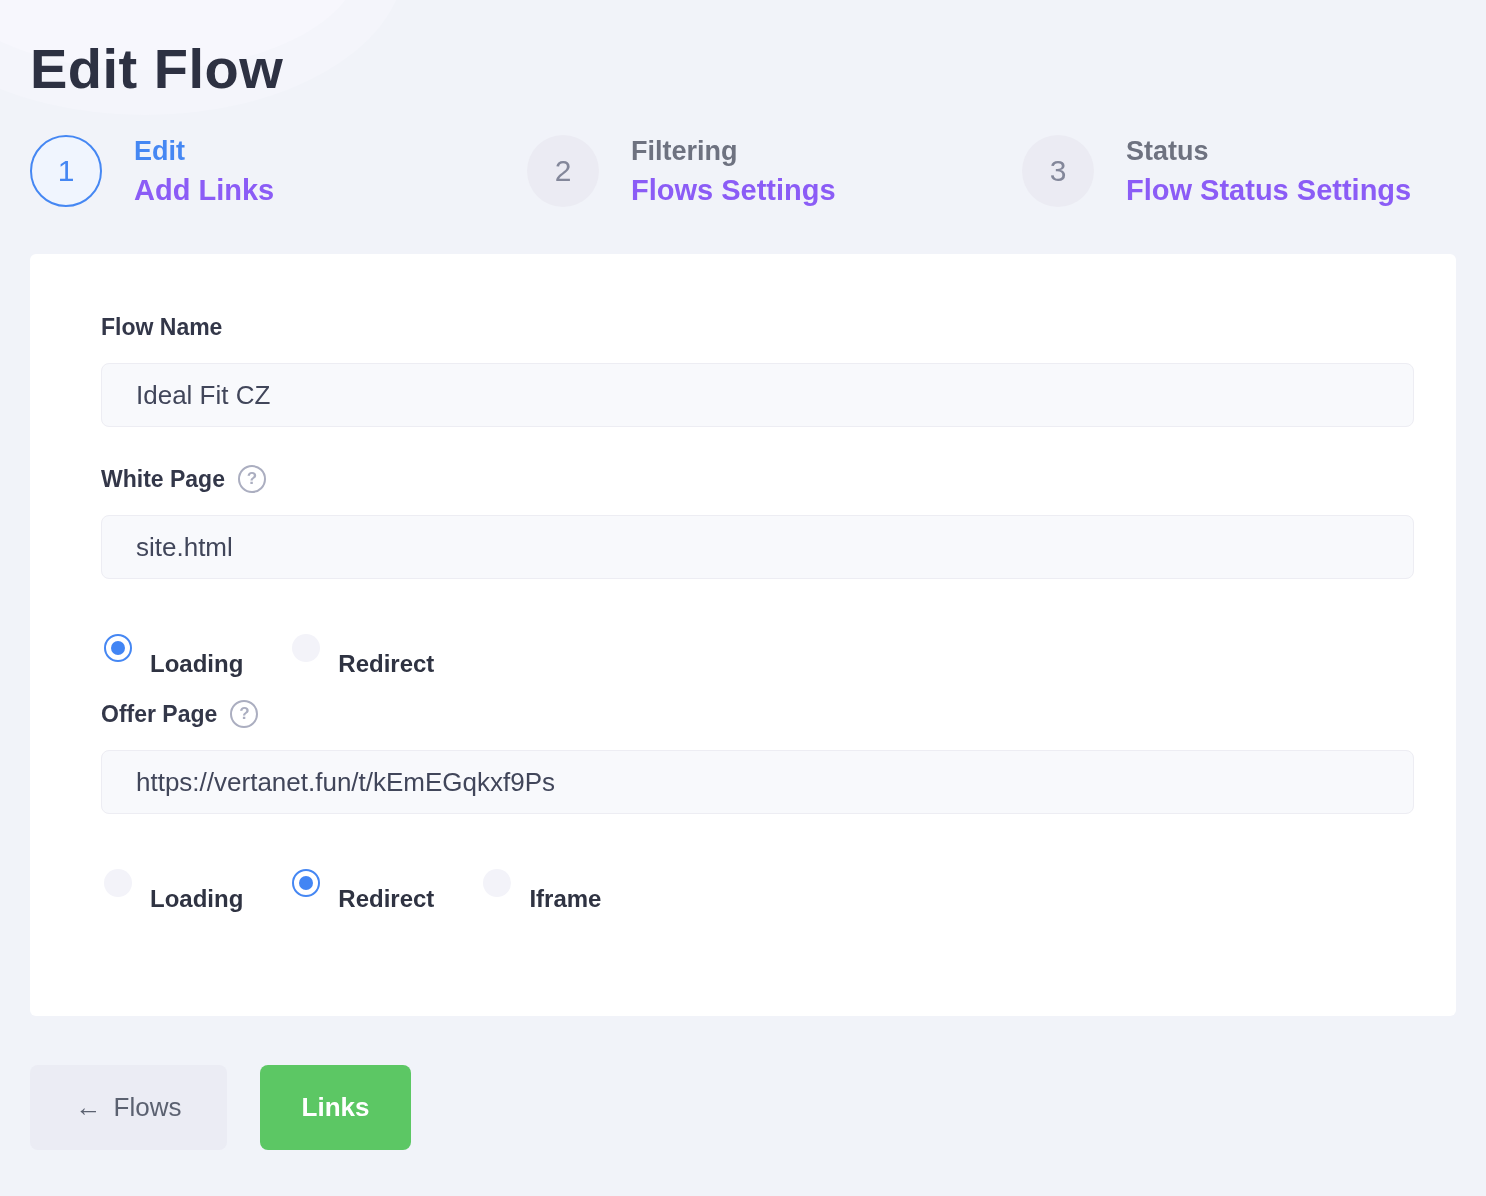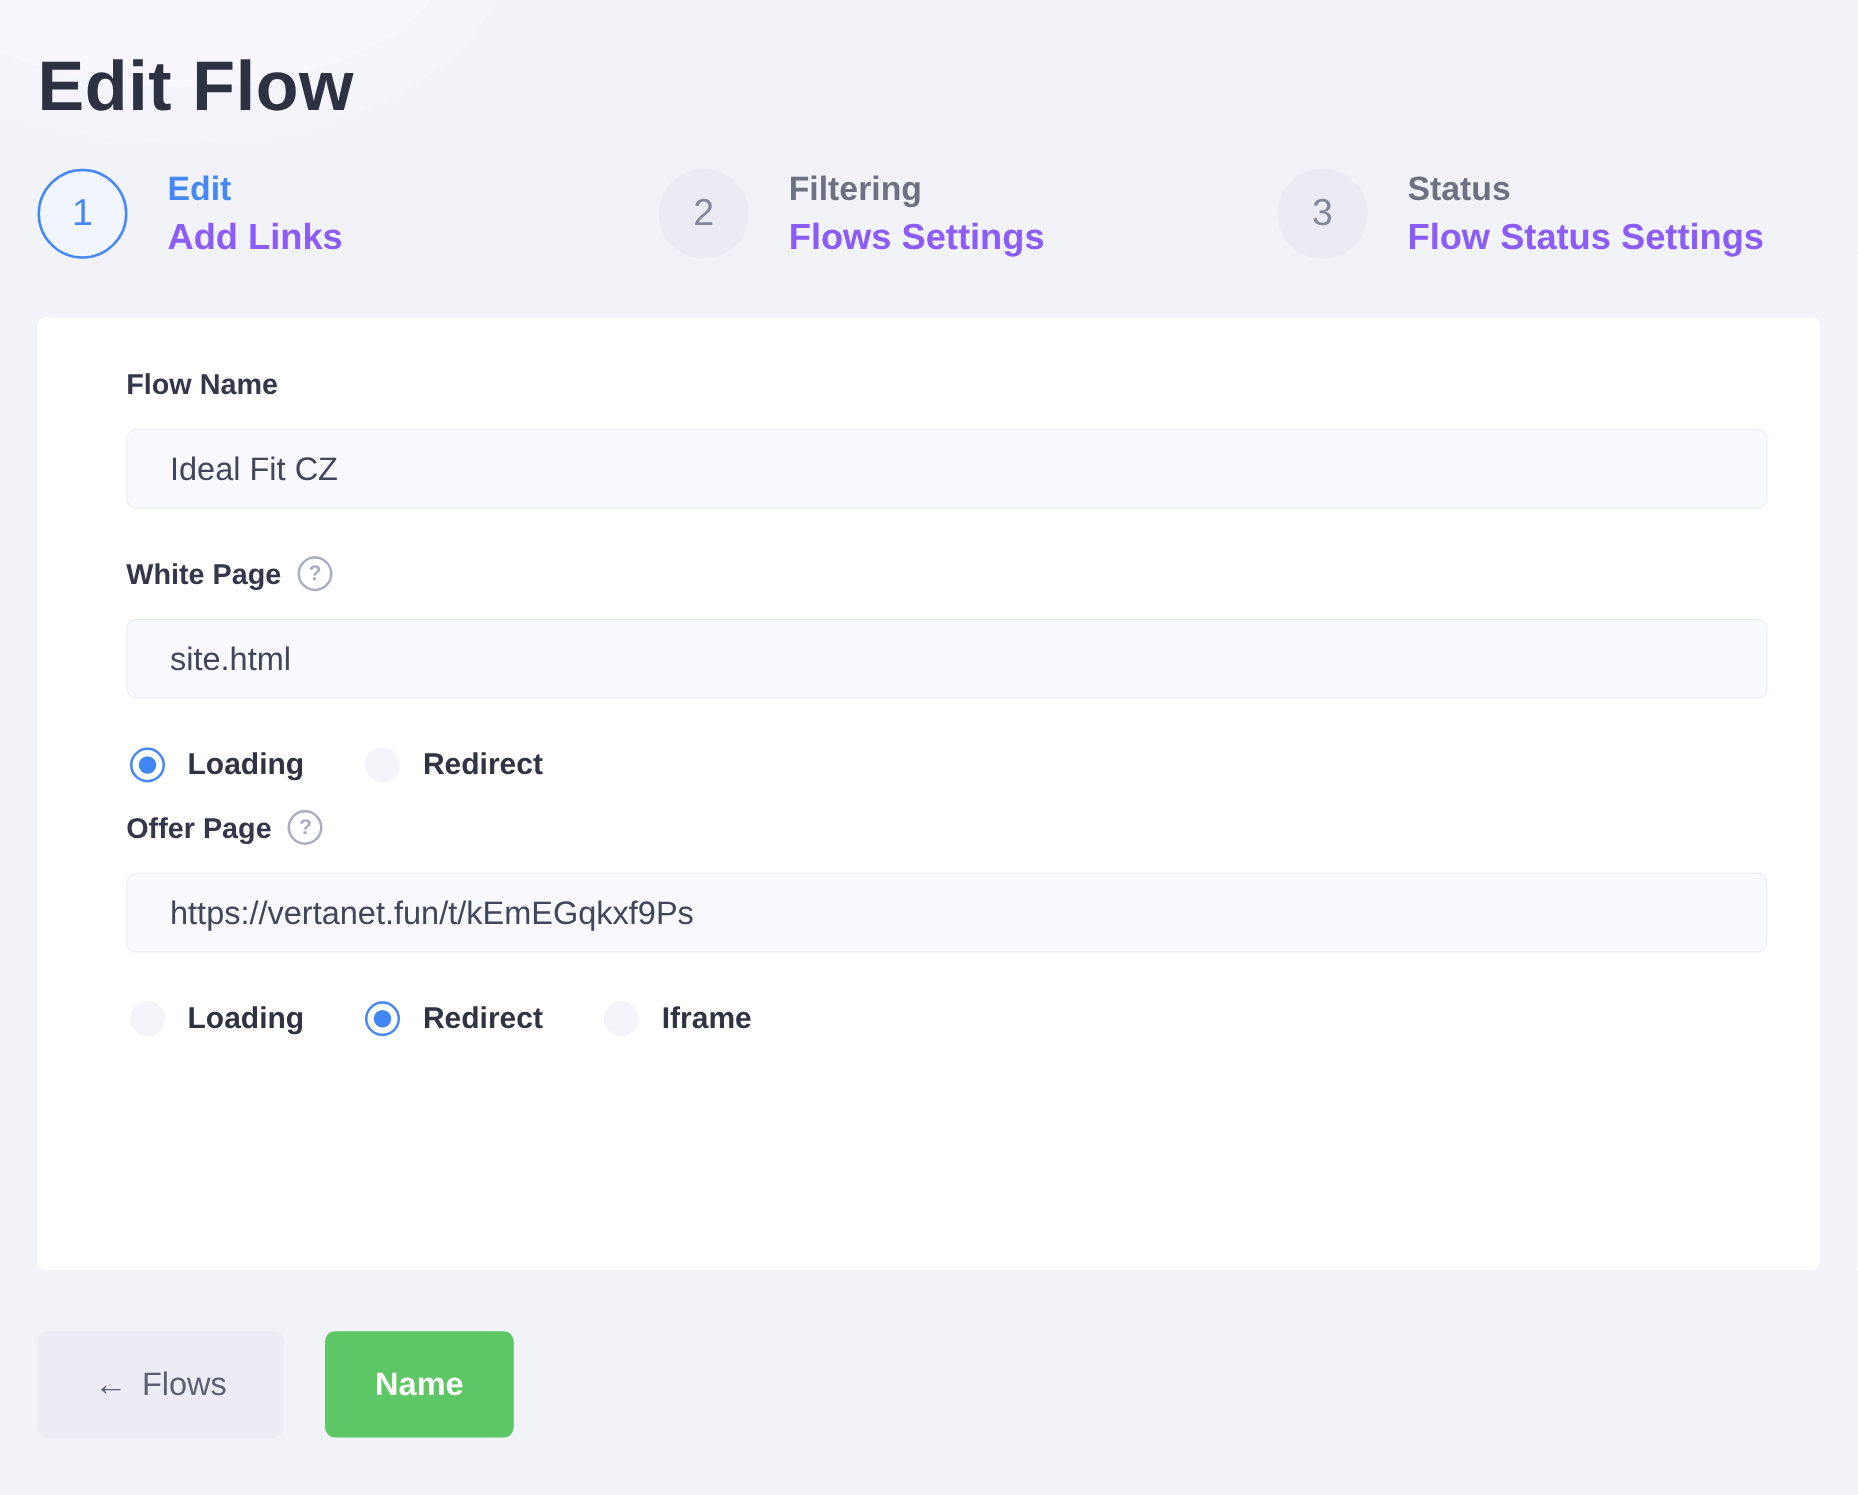--- a/index.html
+++ b/index.html
@@ -51,21 +51,21 @@
   .step-text { margin-left:32px; }
   .step-label { font-size:27px; font-weight:700; color:#6e7280; }
   .step-label.active { color:#4587f3; }
   .step-sublabel { font-size:29px; color:#8b5cf6; margin-top:7px; font-weight:700; }
 
   
   .card {
     margin-top:47px;
     background:#ffffff;
     border-radius:6px;
-    padding:40px 42px 100px 71px;
+    padding:60px 42px 100px 71px;
     min-height:762px;
   }
   .field-label {
     display:flex; align-items:center;
     font-size:23px; font-weight:700; color:#333749;
   }
   .help-icon {
     width:28px; height:28px; border-radius:50%;
     border:2px solid #abaec0; color:#abaec0;
     font-size:17px; font-weight:700;
@@ -94,21 +94,21 @@
     display:flex; align-items:center; justify-content:center;
   }
   .radio-circle.selected {
     background:#ffffff;
     border:2px solid #4587f3;
   }
   .radio-circle.selected::after {
     content:""; width:14px; height:14px; border-radius:50%;
     background:#4285f4;
   }
-  .radio-label { font-size:24px; font-weight:700; color:#2f3342; margin-left:18px; }
+  .radio-label { font-size:24px; font-weight:700; color:#2f3342; margin-left:18px;margin-top:32px; }
 
   
   .actions { display:flex; margin-top:49px; }
   .btn {
     height:85px; border:none; border-radius:8px;
     font-family:"Liberation Sans","DejaVu Sans",sans-serif;
     font-size:26px; cursor:pointer;
     display:flex; align-items:center; justify-content:center;
   }
   .btn-flows { width:197px; background:#ebecf4; color:#5b6170; font-weight:400; }
@@ -193,16 +193,16 @@
       </div>
     </div>
 
   </div>
 
   <div class="actions">
     <button class="btn btn-flows">
       <span class="arrow">←</span>
       <span>Flows</span>
     </button>
-    <button class="btn btn-save">Name</button>
+    <button class="btn btn-save">Links</button>
   </div>
 
 </div>
 
 </body></html>

